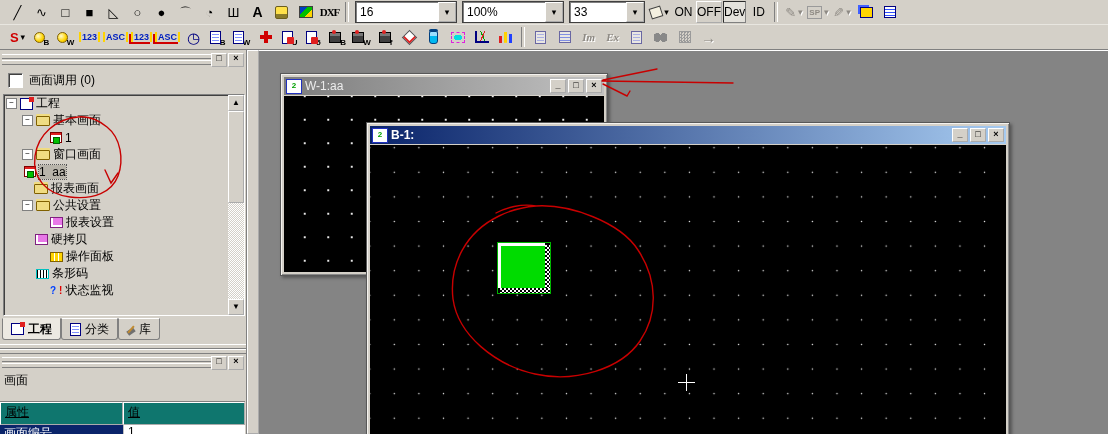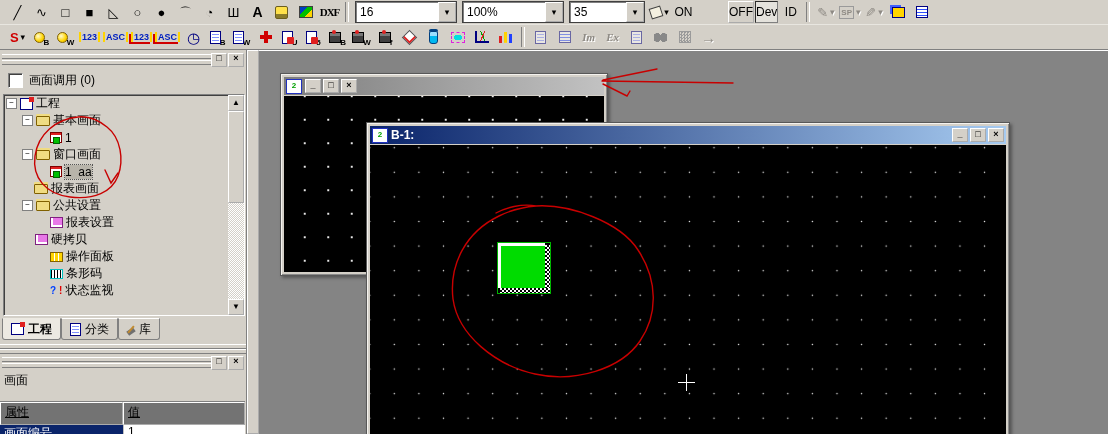--- a/index.html
+++ b/index.html
@@ -12,21 +12,21 @@
   .tb-btn{height:22px;min-width:23px;display:flex;align-items:center;justify-content:center;gap:1px;background:#d4d0c8;border:1px solid #d4d0c8;box-sizing:border-box;}
   .glyph{font-size:13px;line-height:13px;}
   .sep{width:2px;height:20px;border-left:1px solid #808080;border-right:1px solid #fff;margin:0 3px;}
   .txtic{font-weight:bold;font-size:11px;}
   .dis{color:#8e8a84;text-shadow:1px 1px 0 #fff;}
   .combo{display:flex;align-items:center;height:20px;background:#fff;border:1px solid #404040;box-shadow:inset 1px 1px 0 #808080;margin:0 2px;}
   .combo .val{flex:1;padding:0 4px;font-size:12px;}
   .combo .dd{width:16px;height:18px;background:#d4d0c8;border:1px outset #fff;display:flex;align-items:center;justify-content:center;font-size:9px;}
   .ddarrow{font-size:9px;margin-left:1px;}
   .pressed{border:1px inset #808080;background:#e4e2dc;}
-  .raised{border:1px outset #fff;margin-left:32px;}
+  .raised{border:1px outset #fff;}
   
   .ci{display:inline-block;position:relative;box-sizing:border-box;}
   .i-brush{width:13px;height:13px;background:linear-gradient(180deg,#ffe14a 60%,#8a7b2a 60%);border:1px solid #6b5e1f;border-radius:2px;}
   .i-image{width:14px;height:12px;border:1px solid #404040;background:linear-gradient(135deg,#0040c0 35%,#00c000 35% 65%,#ffd400 65%);}
   .i-bucket{width:12px;height:11px;background:#f4f0e0;border:1px solid #404040;transform:rotate(-18deg);}
   .i-wincopy{width:13px;height:11px;background:#ffd400;border:1px solid #000080;box-shadow:-3px -3px 0 -1px #4060ff;}
   .i-list{width:12px;height:12px;border:1px solid #000080;background:repeating-linear-gradient(180deg,#fff 0 2px,#3050ff 2px 3px);}
   .i-lamp{width:11px;height:11px;border-radius:50%;background:radial-gradient(circle at 35% 35%,#fffbd0,#ffd400 60%,#c89a00);border:1px solid #806000;}
   .sub{font-size:8px;font-weight:bold;align-self:flex-end;margin-left:-2px;}
   .bracketed{border-left:2px solid #ffd400;border-right:2px solid #ffd400;padding:0 1px;color:#0020c0;font-weight:bold;font-size:9px;}
@@ -90,21 +90,21 @@
   #tabs{position:absolute;left:2px;top:268px;display:flex;}
   .tab{display:flex;align-items:center;gap:4px;height:20px;padding:0 8px;border:1px solid #808080;border-top:1px solid #fff;background:#d4d0c8;border-radius:0 0 3px 3px;}
   .tab.active{background:#ece9e2;font-weight:bold;border-top:1px solid #ece9e2;}
   .i-hammerhead{width:8px;height:5px;background:#707070;transform:rotate(-35deg);display:inline-block;}
   .i-hammerhandle{width:2px;height:9px;background:#c08a30;transform:rotate(40deg);display:inline-block;margin-left:-5px;margin-top:3px;}
   #hsplit{position:absolute;left:0;right:0;top:293px;height:10px;}
   #hsplit .grip{right:0;}
   #bottompanel{position:absolute;left:0;right:0;top:303px;bottom:0;}
   .paneltitle{padding:3px 0 2px 4px;font-size:12px;}
   #propgrid{position:absolute;left:0;right:1px;top:48px;bottom:0;background:#fff;border-top:1px solid #808080;}
-  .phead{display:flex;height:23px;background:#737373;text-decoration:underline;}
+  .phead{display:flex;height:23px;background:#0f766e;text-decoration:underline;}
   .phcell{box-sizing:border-box;border:1px outset #fff;padding:1px 4px;font-size:12px;}
   .prow{display:flex;height:16px;}
   .pname{box-sizing:border-box;width:123px;background:#0a246a;color:#fff;padding:0 4px;font-size:12px;}
   .pval{box-sizing:border-box;flex:1;background:#fff;padding:0 4px;font-size:12px;border-left:1px solid #c0c0c0;}
   
   .window{position:absolute;background:#d4d0c8;border:1px solid #585858;box-shadow:inset 1px 1px 0 #f4f2ee,inset -1px -1px 0 #8a8a8a,2px 2px 3px rgba(0,0,0,.35);padding:3px;box-sizing:border-box;}
   .titlebar{height:18px;display:flex;align-items:center;gap:3px;padding:0 2px;}
   .tb-inactive{background:linear-gradient(90deg,#7d7d7d,#c2c2c2);color:#ececec;}
   .tb-active{background:linear-gradient(90deg,#0a246a,#a6caf0);color:#fff;font-weight:bold;}
   .wicon{width:14px;height:13px;background:#fff;border:1px solid #2030c0;font-size:8px;font-weight:bold;color:#00a000;text-align:center;line-height:12px;flex:0 0 auto;}
@@ -183,21 +183,21 @@
           <span>▾</span>
         </span>
     </div>
     <div class="combo" style="width:100px">
       <span class="val">100%</span>
       <span class="dd">
           <span>▾</span>
         </span>
     </div>
     <div class="combo" style="width:74px">
-      <span class="val">35</span>
+      <span class="val">33</span>
       <span class="dd">
           <span>▾</span>
         </span>
     </div>
     <div class="tb-btn">
         <span class="ci i-bucket"></span>
         <span class="ddarrow">▾</span>
       </div>
     <div class="tb-btn">
         <span>ON</span>
@@ -360,21 +360,21 @@
       </div>
       <div class="trow" style="padding-left:46px">
         <span class="ci i-screen"></span>
         <span>1</span>
       </div>
       <div class="trow" style="padding-left:18px">
         <span class="exp"><span>−</span></span>
         <span class="ci i-folder"></span>
         <span>窗口画面</span>
       </div>
-      <div class="trow" style="padding-left:46px">
+      <div class="trow" style="padding-left:20px">
         <span class="ci i-screen"></span>
         <span class="tsel">1  aa</span>
       </div>
       <div class="trow" style="padding-left:30px">
         <span class="ci i-folder"></span>
         <span>报表画面</span>
       </div>
       <div class="trow" style="padding-left:18px">
         <span class="exp"><span>−</span></span>
         <span class="ci i-folder"></span>
@@ -385,21 +385,21 @@
         <span>报表设置</span>
       </div>
       <div class="trow" style="padding-left:31px">
         <span class="ci i-printer"></span>
         <span>硬拷贝</span>
       </div>
       <div class="trow" style="padding-left:46px">
         <span class="ci i-panel"></span>
         <span>操作面板</span>
       </div>
-      <div class="trow" style="padding-left:46px">
+      <div class="trow" style="padding-left:32px">
         <span class="ci i-barcode"></span>
         <span>条形码</span>
       </div>
       <div class="trow" style="padding-left:46px">
         <span class="i-status"><span>?</span></span><span class="i-excl"><span>!</span></span>
         <span>状态监视</span>
       </div>
 
       <div class="vscroll">
         <div class="sbtn" style="top:0"><span>▲</span></div>
@@ -448,20 +448,21 @@
           <div class="pval">1</div>
         </div>
       </div>
     </div>
   </div>
   <div id="vsplit"></div>
 
   <div class="window" id="w1">
     <div class="titlebar tb-inactive">
       <span class="wicon"><span>2</span></span>
+      <span class="wtitle">W-1:aa</span>
       <span class="wbtns">
         <span class="wbtn"><span>_</span></span>
         <span class="wbtn"><span>□</span></span>
         <span class="wbtn"><span>×</span></span>
       </span>
     </div>
     <div class="canvas"></div>
   </div>
 
   <div class="window" id="b1">

